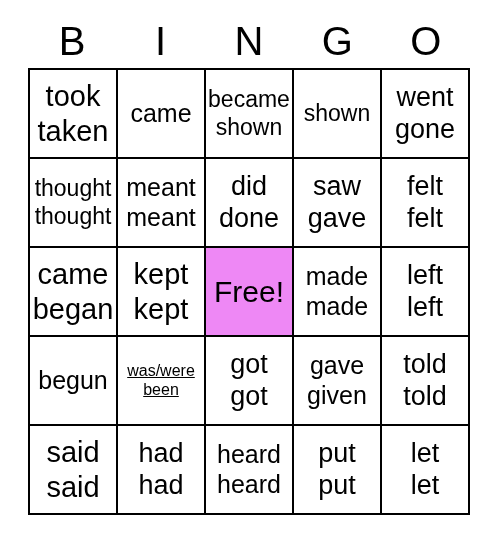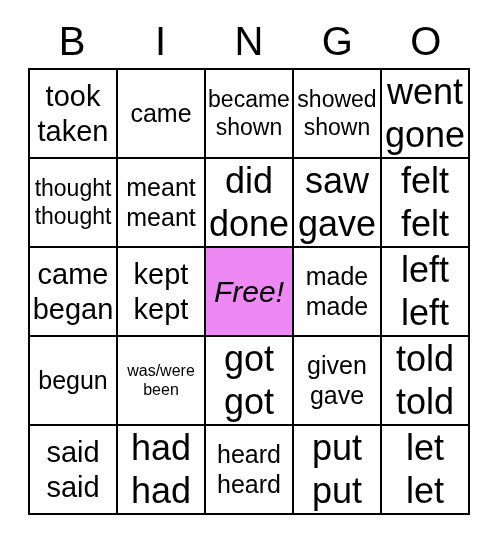--- a/index.html
+++ b/index.html
@@ -67,30 +67,29 @@
     padding: 0 2px;
   }
   .cell-line {
     display: block;
     text-align: center;
     white-space: nowrap;
     line-height: 1.18;
   }
 
   
-  .size-xl .cell-line { font-size: 36px; }
+  .size-xl .cell-line { font-size: 27px; }
   .size-lg .cell-line { font-size: 29px; }
   .size-md .cell-line { font-size: 25px; }
   .size-sm .cell-line { font-size: 23px; }
-  .size-xs .cell-line { font-size: 16px; }
+  .size-xs .cell-line { font-size: 16px; text-decoration: underline; }
 
   
   .cell.free {
     background: #ee88f5;
-    font-style: italic;
   }
   .cell.free .cell-line {
     font-size: 30px;
   }
 </style>
 </head>
 <body>
 
 <div class="card">
 
@@ -109,21 +108,20 @@
           <span class="cell-line">taken</span>
         </div>
         <div class="cell size-md">
           <span class="cell-line">came</span>
         </div>
         <div class="cell size-sm">
           <span class="cell-line">became</span>
           <span class="cell-line">shown</span>
         </div>
         <div class="cell size-sm">
-          <span class="cell-line">showed</span>
           <span class="cell-line">shown</span>
         </div>
         <div class="cell size-xl">
           <span class="cell-line">went</span>
           <span class="cell-line">gone</span>
         </div>
       </div>
       <div class="grid-row">
         <div class="cell size-sm">
           <span class="cell-line">thought</span>
@@ -173,22 +171,22 @@
         </div>
         <div class="cell size-xs">
           <span class="cell-line">was/were</span>
           <span class="cell-line">been</span>
         </div>
         <div class="cell size-xl">
           <span class="cell-line">got</span>
           <span class="cell-line">got</span>
         </div>
         <div class="cell size-md">
+          <span class="cell-line">gave</span>
           <span class="cell-line">given</span>
-          <span class="cell-line">gave</span>
         </div>
         <div class="cell size-xl">
           <span class="cell-line">told</span>
           <span class="cell-line">told</span>
         </div>
       </div>
       <div class="grid-row">
         <div class="cell size-lg">
           <span class="cell-line">said</span>
           <span class="cell-line">said</span>

